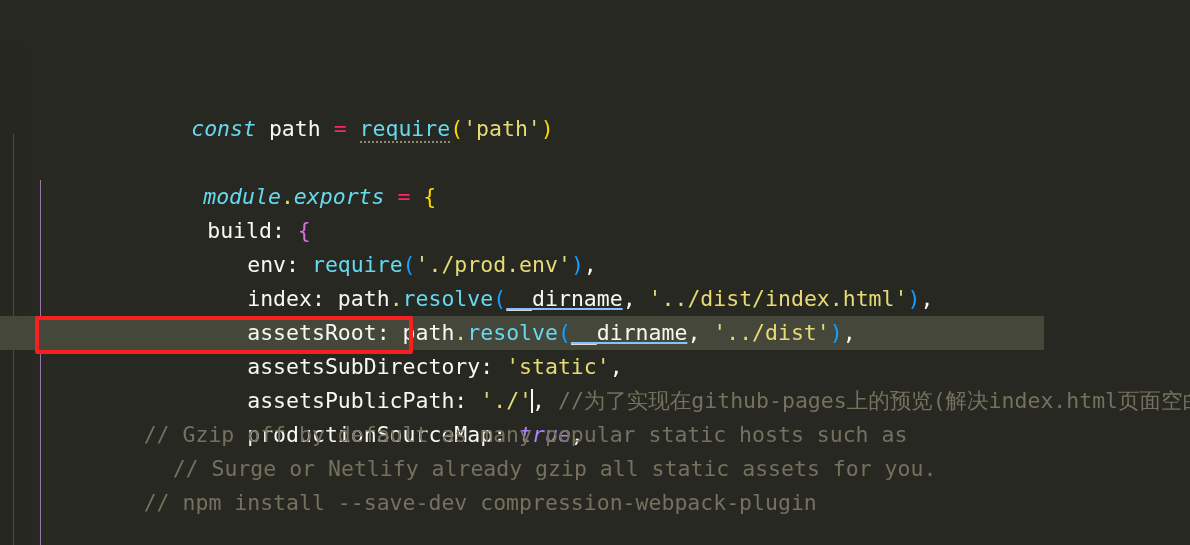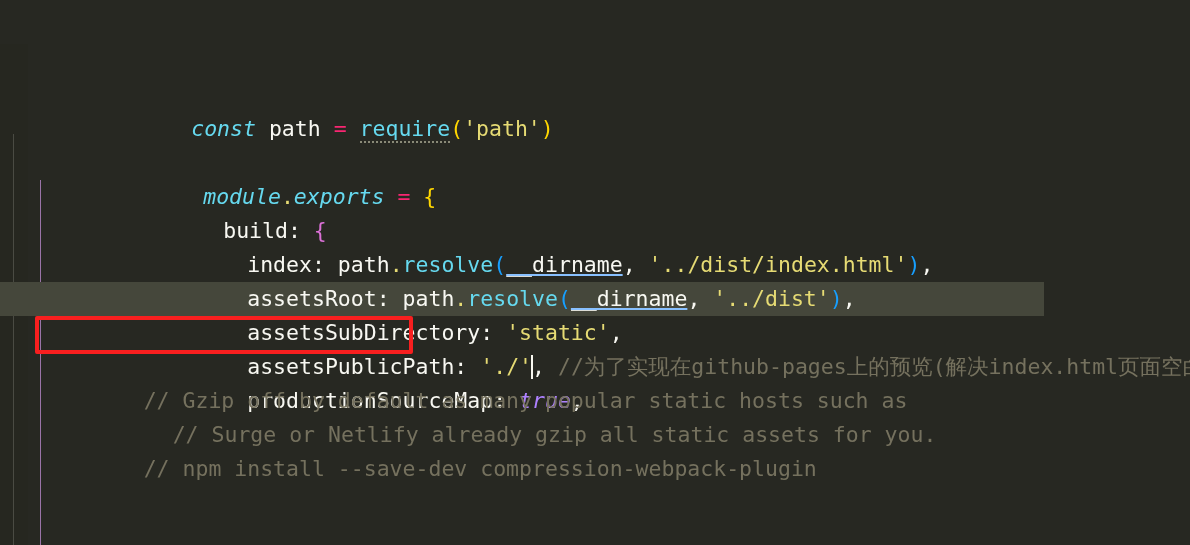--- a/index.html
+++ b/index.html
@@ -93,26 +93,31 @@
     </div>
 
     <div class="line"><span class="code">&nbsp;</span></div>
 
     <div class="line" style="padding-left:12px;">
       <span class="code">
         <span class="kw">module</span><span class="dot">.</span><span class="kw">exports</span><span class="plain"> </span><span class="op">=</span><span class="plain"> </span><span class="br0">{</span>
       </span>
     </div>
 
-    <div class="line" style="padding-left:32px;">
+    <div class="line" style="padding-left:16px;">
       <span class="code">
         <span class="plain">build:</span><span class="plain"> </span><span class="br1">{</span>
       </span>
     </div>
 
+    <div class="line" style="padding-left:56px;">
+      <span class="code">
+        <span class="plain">env:</span><span class="plain"> </span><span class="fn">require</span><span class="br2">(</span><span class="str">'./prod.env'</span><span class="br2">)</span><span class="plain">,</span>
+      </span>
+    </div>
 
     <div class="line" style="padding-left:56px;">
       <span class="code">
         <span class="plain">index:</span><span class="plain"> </span><span class="plain">path</span><span class="dot">.</span><span class="fn">resolve</span><span class="br2">(</span><span class="plain undl">__dirname</span><span class="plain">, </span><span class="str">'../dist/index.html'</span><span class="br2">)</span><span class="plain">,</span>
       </span>
     </div>
 
     <div class="line" style="padding-left:56px;">
       <span class="code">
         <span class="plain">assetsRoot:</span><span class="plain"> </span><span class="plain">path</span><span class="dot">.</span><span class="fn">resolve</span><span class="br2">(</span><span class="plain undl">__dirname</span><span class="plain">, </span><span class="str">'../dist'</span><span class="br2">)</span><span class="plain">,</span>

